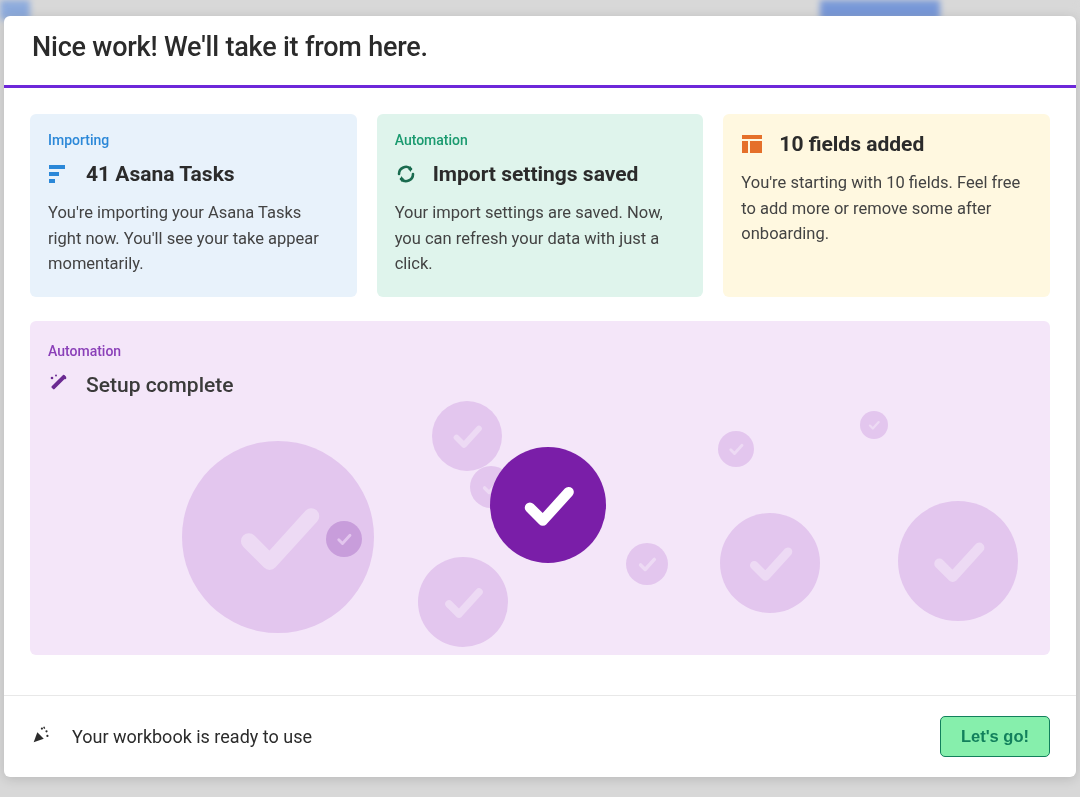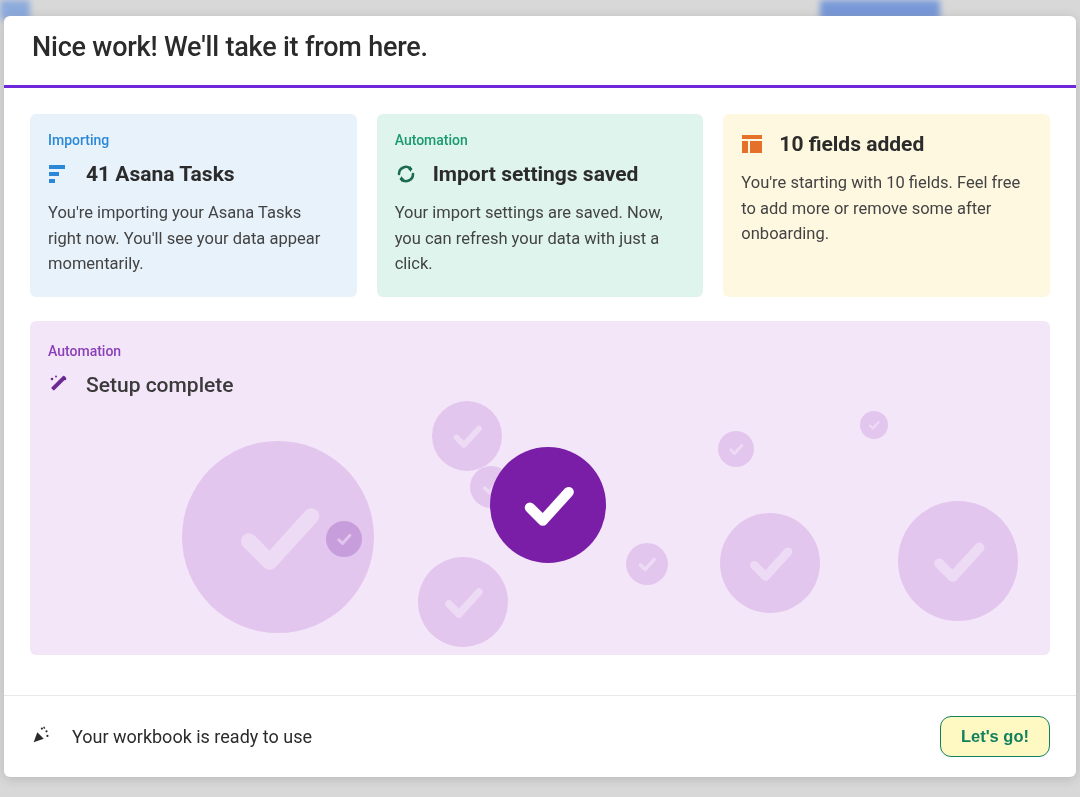--- a/index.html
+++ b/index.html
@@ -101,21 +101,21 @@
       height: 334px;
     }
     .panel-label {
       font-size: 14px;
       font-weight: 500;
       color: #8a3fb8;
       margin-bottom: 14px;
     }
     .panel-heading {
       display: flex;
-      align-items: center;
+      align-items: flex-start;
       gap: 16px;
     }
     .panel-heading-text {
       font-size: 21px;
       font-weight: 500;
       color: #3a3a3a;
     }
     .check-bg {
       position: absolute;
       border-radius: 50%;
@@ -151,26 +151,26 @@
       display: flex;
       align-items: center;
       gap: 20px;
     }
     .footer-text {
       font-size: 18px;
       color: #2b2b2b;
     }
     .btn-go {
       border: 1.5px solid #12805c;
-      background: #fef9c3;
+      background: #86efac;
       color: #12805c;
       font-size: 16.5px;
       font-weight: 600;
       padding: 10px 20px;
-      border-radius: 11px;
+      border-radius: 5px;
       cursor: pointer;
       text-align: center;
     }
   </style>
 </head>
 <body>
 
 <div class="bg-blur"></div>
 
 <div class="modal">
@@ -188,21 +188,21 @@
         <div class="card-heading">
           <span class="icon-box">
             <svg width="20" height="18" viewBox="0 0 20 18">
               <rect x="0" y="0" width="16" height="4" fill="#2b88d8"></rect>
               <rect x="0" y="7" width="10" height="4" fill="#2b88d8"></rect>
               <rect x="0" y="14" width="6" height="4" fill="#2b88d8"></rect>
             </svg>
           </span>
           <span class="card-heading-text">41 Asana Tasks</span>
         </div>
-        <div class="card-desc">You're importing your Asana Tasks right now. You'll see your data appear momentarily.</div>
+        <div class="card-desc">You're importing your Asana Tasks right now. You'll see your take appear momentarily.</div>
       </div>
 
       <div class="card card-automation">
         <div class="card-label">Automation</div>
         <div class="card-heading">
           <span class="icon-box">
             <svg width="20" height="20" viewBox="0 0 20 20">
               <path d="M3 10 A7 7 0 0 1 15 5" stroke="#1a6b4f" stroke-width="2.6" fill="none" stroke-linecap="round"></path>
               <polygon points="15,2 15,8 12,5" fill="#1a6b4f"></polygon>
               <path d="M17 10 A7 7 0 0 1 5 15" stroke="#1a6b4f" stroke-width="2.6" fill="none" stroke-linecap="round"></path>

